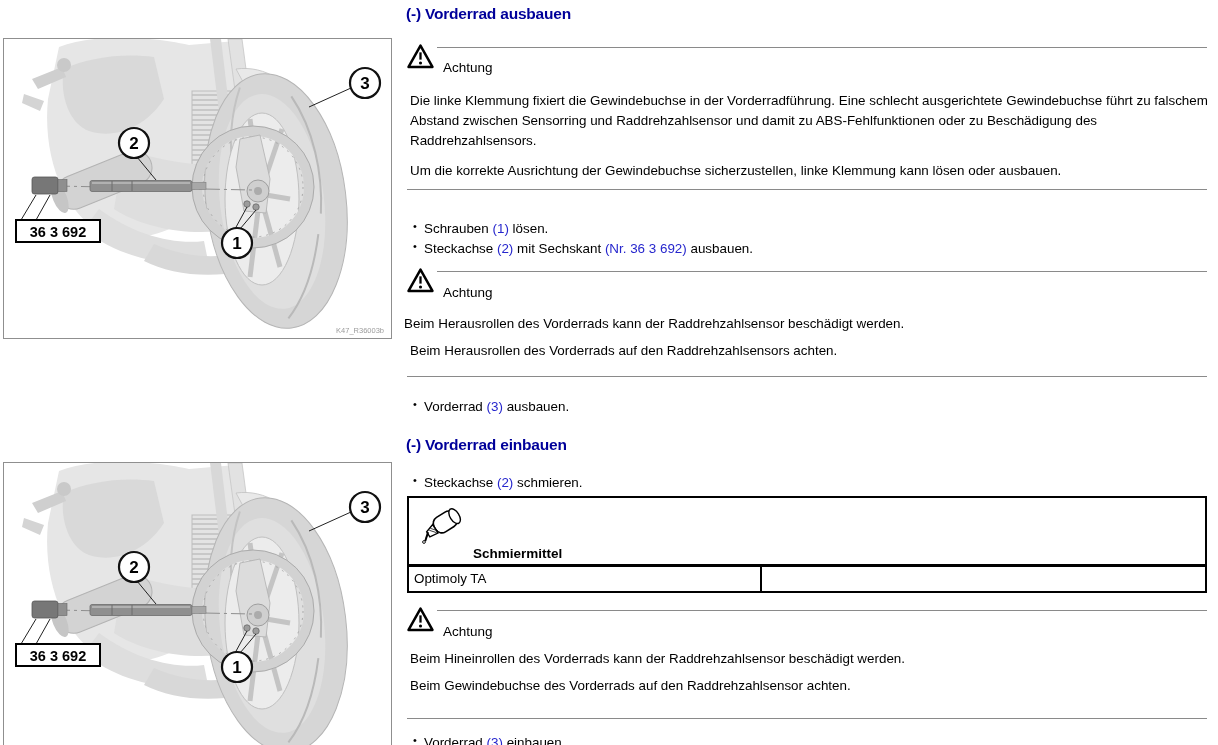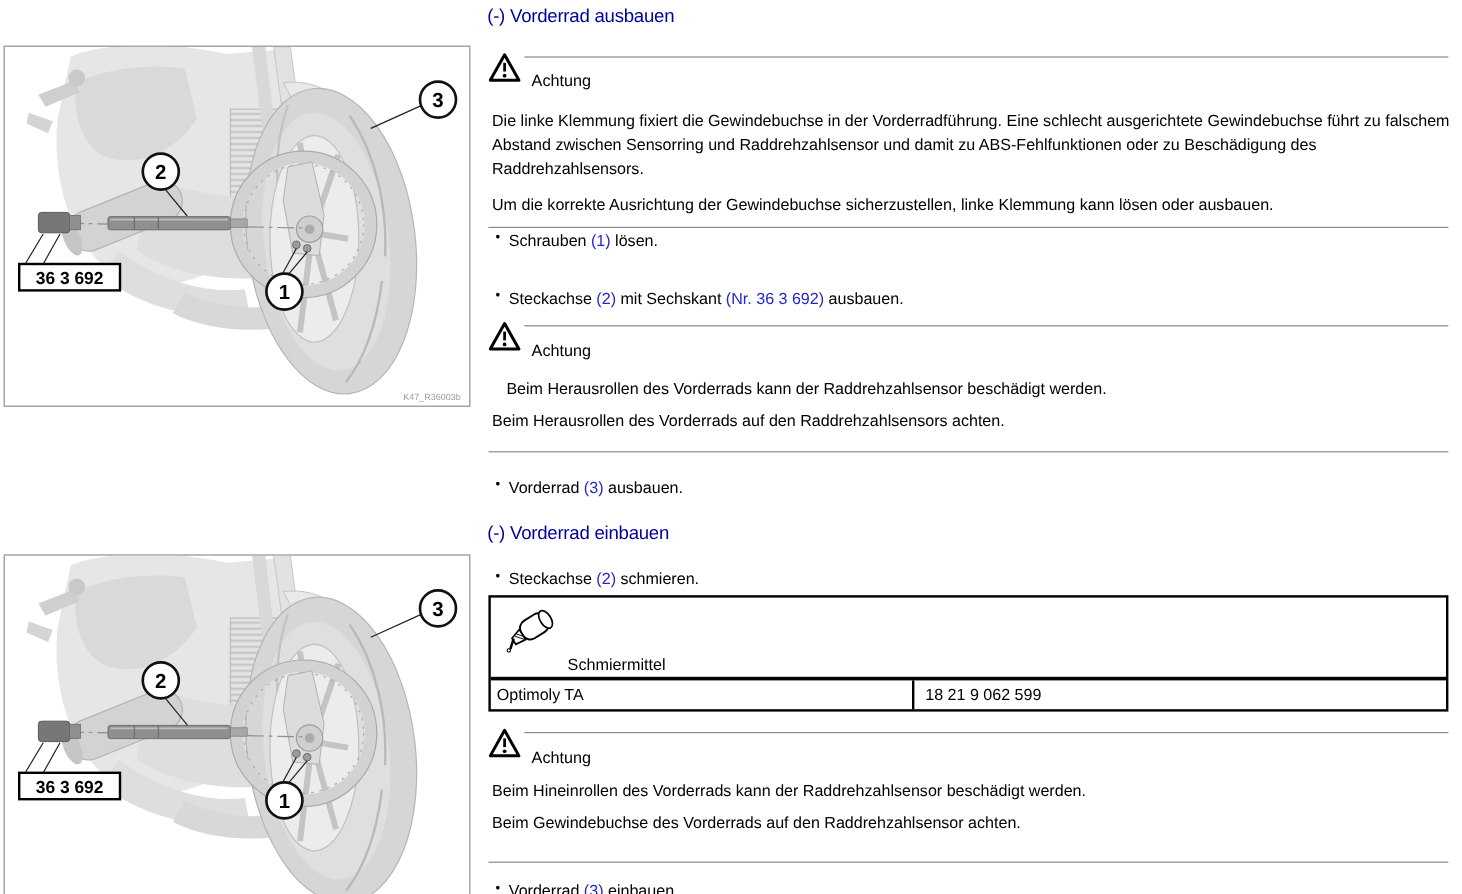--- a/index.html
+++ b/index.html
@@ -11,36 +11,36 @@
   .figure-mount{
     position:absolute;left:3px;width:389px;height:301px;box-sizing:border-box;
     border:1px solid #8f8f8f;background:#fff;overflow:hidden;
   }
   #fig1{top:38px}
   #fig2{top:462px}
   .figure-mount svg{display:block;width:100%;height:100%}
   svg text{font-family:"Liberation Sans", sans-serif}
 
   
-  .sec-title{position:absolute;font-size:15.5px;font-weight:normal;color:var(--heading,#00009a);letter-spacing:-0.2px;white-space:nowrap}
+  .sec-title{position:absolute;font-size:15.5px;font-weight:bold;color:var(--heading,#00009a);letter-spacing:-0.2px;white-space:nowrap}
   .rule{position:absolute;height:0;border-top:1px solid var(--rule,#8a8a8a)}
   .warn-tri{position:absolute;width:27px;height:27px}
   .warn-title{position:absolute;font-size:13.5px;font-weight:normal;white-space:nowrap}
   .para{position:absolute;font-size:13.4px;line-height:20px;width:800px}
   .line{position:absolute;font-size:13.4px;white-space:nowrap}
   .step{position:absolute;font-size:13.4px;padding-left:17px;white-space:nowrap}
   .step::before{content:"•";position:absolute;left:6px;top:-1px;font-size:11px}
   .link{color:var(--link,#2626cd)}
 
   
   .lube-table{position:absolute;left:407px;top:496px;width:800px;box-sizing:border-box;
     border:2px solid var(--table_border,#000);background:#fff}
   .lube-header{position:relative;height:66px;border-bottom:3px solid var(--table_border,#000)}
   .oil-icon{position:absolute;left:8px;top:4px;width:50px;height:46px}
-  .lube-header-label{position:absolute;left:64px;bottom:3px;font-size:13.5px;font-weight:normal}
+  .lube-header-label{position:absolute;left:64px;bottom:3px;font-size:13.5px;font-weight:bold}
   .lube-row{display:flex;height:24px;line-height:24px;font-size:13.4px}
   .lube-cell-name{width:353px;border-right:2px solid var(--table_border,#000);padding-left:5px;box-sizing:border-box}
   .lube-cell-pn{flex:1;padding-left:9px}
 </style>
 </head>
 <body>
 
 <div id="fig1" class="figure-mount">
   <svg viewBox="0 0 387 299" preserveAspectRatio="xMinYMin meet">
     <defs>
@@ -228,31 +228,31 @@
 <svg class="warn-tri" style="left:407px;top:43px" viewBox="0 0 26 26">
   <path d="M13 2.5 L24.5 23 H1.5 Z" fill="none" stroke="#000" stroke-width="2.4" stroke-linejoin="round"></path>
   <rect x="11.9" y="9" width="2.2" height="7" fill="#000"></rect>
   <circle cx="13" cy="19.3" r="1.5" fill="#000"></circle>
 </svg>
 <div class="warn-title" style="left:443px;top:60px">Achtung</div>
 <div class="para" style="left:410px;top:91px">Die linke Klemmung fixiert die Gewindebuchse in der Vorderradführung. Eine schlecht ausgerichtete Gewindebuchse führt zu falschem Abstand zwischen Sensorring und Raddrehzahlsensor und damit zu ABS-Fehlfunktionen oder zu Beschädigung des Raddrehzahlsensors.</div>
 <div class="para" style="left:410px;top:161px">Um die korrekte Ausrichtung der Gewindebuchse sicherzustellen, linke Klemmung kann lösen oder ausbauen.</div>
 <div class="rule" style="left:407px;top:189px;width:800px"></div>
 
-<div class="step" style="left:407px;top:193px"><span>Schrauben </span><span class="link">(1)</span><span> lösen.</span></div>
+<div class="step" style="left:407px;top:221px"><span>Schrauben </span><span class="link">(1)</span><span> lösen.</span></div>
 <div class="step" style="left:407px;top:241px"><span>Steckachse </span><span class="link">(2)</span><span> mit Sechskant </span><span class="link">(Nr. 36 3 692)</span><span> ausbauen.</span></div>
 
 <div class="rule" style="left:437px;top:271px;width:770px"></div>
 <svg class="warn-tri" style="left:407px;top:267px" viewBox="0 0 26 26">
   <path d="M13 2.5 L24.5 23 H1.5 Z" fill="none" stroke="#000" stroke-width="2.4" stroke-linejoin="round"></path>
   <rect x="11.9" y="9" width="2.2" height="7" fill="#000"></rect>
   <circle cx="13" cy="19.3" r="1.5" fill="#000"></circle>
 </svg>
 <div class="warn-title" style="left:443px;top:285px">Achtung</div>
-<div class="line" style="left:422px;top:316px">Beim Herausrollen des Vorderrads kann der Raddrehzahlsensor beschädigt werden.</div>
+<div class="line" style="left:404px;top:316px">Beim Herausrollen des Vorderrads kann der Raddrehzahlsensor beschädigt werden.</div>
 <div class="line" style="left:410px;top:343px">Beim Herausrollen des Vorderrads auf den Raddrehzahlsensors achten.</div>
 <div class="rule" style="left:407px;top:376px;width:800px"></div>
 
 <div class="step" style="left:407px;top:399px"><span>Vorderrad </span><span class="link">(3)</span><span> ausbauen.</span></div>
 
 <div class="sec-title" style="left:406px;top:436px">(-) Vorderrad einbauen</div>
 
 <div class="step" style="left:407px;top:475px"><span>Steckachse </span><span class="link">(2)</span><span> schmieren.</span></div>
 
 <div class="lube-table">
@@ -265,21 +265,20 @@
         <path d="M9 21 L2 27" stroke="#000" stroke-width="2"></path>
         <path d="M11 20 L16 26 M13 19 L18 25" stroke="#000" stroke-width="0.7"></path>
       </g>
       <circle cx="7" cy="40" r="1.4" fill="none" stroke="#000" stroke-width="0.9"></circle>
       <path d="M9 36 L10.5 33.5" stroke="#000" stroke-width="0.8"></path>
     </svg>
     <div class="lube-header-label">Schmiermittel</div>
   </div>
   <div class="lube-row">
     <div class="lube-cell-name">Optimoly TA</div>
-    <div class="lube-cell-pn">18 21 9 062 599</div>
   </div>
 </div>
 
 <div class="rule" style="left:437px;top:610px;width:770px"></div>
 <svg class="warn-tri" style="left:407px;top:606px" viewBox="0 0 26 26">
   <path d="M13 2.5 L24.5 23 H1.5 Z" fill="none" stroke="#000" stroke-width="2.4" stroke-linejoin="round"></path>
   <rect x="11.9" y="9" width="2.2" height="7" fill="#000"></rect>
   <circle cx="13" cy="19.3" r="1.5" fill="#000"></circle>
 </svg>
 <div class="warn-title" style="left:443px;top:624px">Achtung</div>

